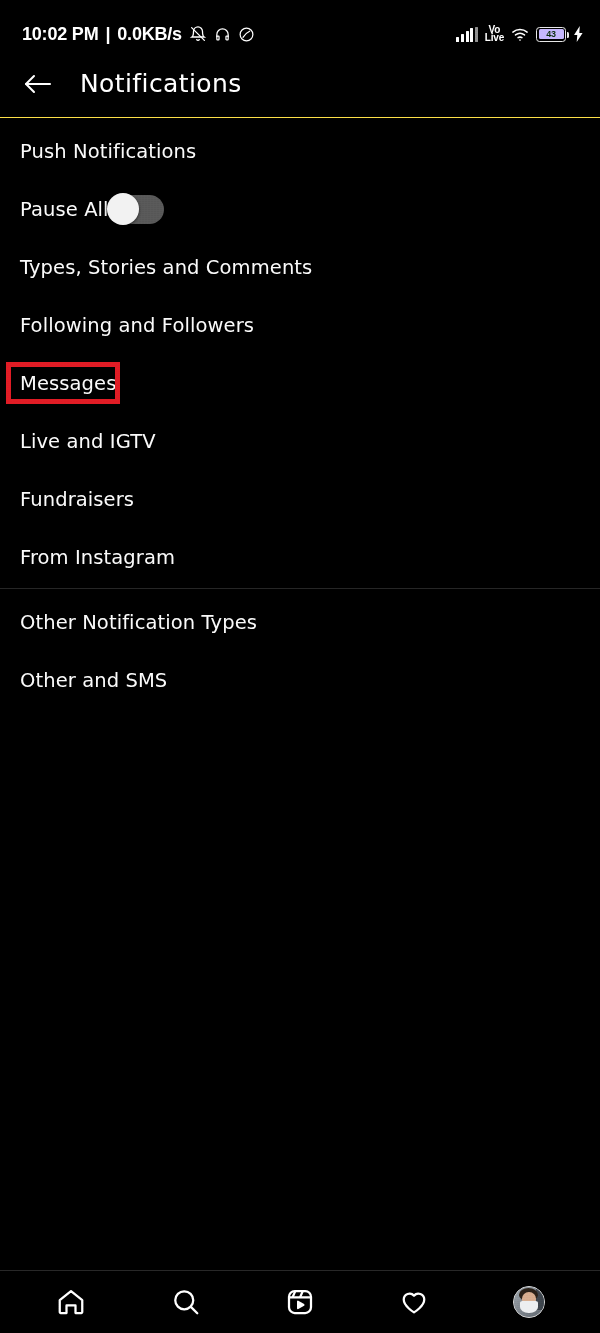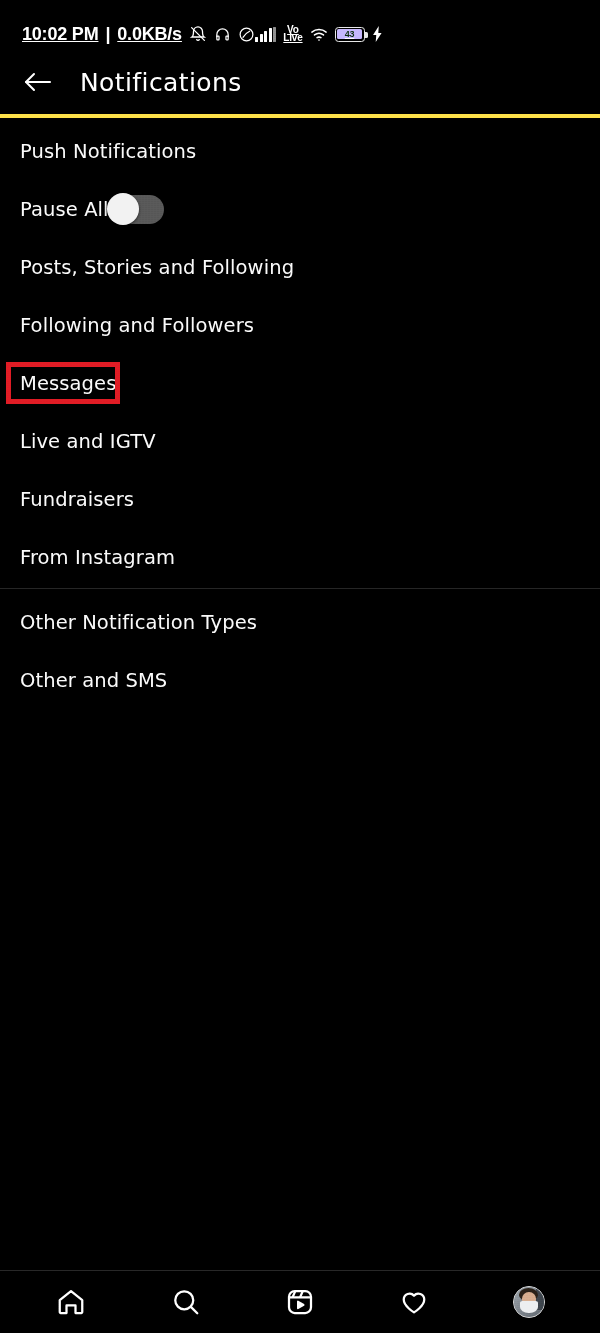--- a/index.html
+++ b/index.html
@@ -20,23 +20,22 @@
     opacity:.05;
     background-image:
       repeating-linear-gradient(0deg, rgba(255,255,255,.9) 0 1px, transparent 1px 2px),
       repeating-linear-gradient(90deg, rgba(255,255,255,.6) 0 1px, transparent 1px 3px);
     mix-blend-mode:overlay;
   }
 
   
   .statusbar {
     height:50px;
-    display:flex; align-items:center; 
+    display:flex; align-items:center; justify-content:space-between;
     padding:18px 16px 0 22px;
-    text-decoration:underline;
   }
   .sb-left { display:flex; align-items:center; gap:7px; }
   .sb-clock {
     font-family:"Liberation Sans", sans-serif;
     font-size:18px; font-weight:600; letter-spacing:-.2px; color:#fff;
     white-space:nowrap;
   }
   .sb-right { display:flex; align-items:center; gap:7px; }
   .icn { display:inline-flex; align-items:center; justify-content:center; }
 
@@ -73,21 +72,21 @@
   .batt-num{
     font-family:"Liberation Sans", sans-serif;
     font-size:9px; font-weight:700; color:#0b2d0b; letter-spacing:-.3px;
   }
 
   
   .appbar {
     height:68px;
     display:flex; align-items:center;
     padding-left:20px; gap:24px;
-    border-bottom:4px solid #fde047;
+    border-bottom:1px solid #fde047;
   }
   .back-btn { width:36px; height:36px; display:flex; align-items:center; justify-content:center; }
   .page-title {
     font-family:"DejaVu Sans", sans-serif;
     font-size:25px; font-weight:400; letter-spacing:.4px; color:#fff;
   }
 
   
   .section { padding-top:4px; }
   .row {
@@ -241,21 +240,21 @@
   </div>
 
   <div class="row">
     <span class="row-label">Pause All</span>
     <span class="toggle">
       <span class="knob"></span>
     </span>
   </div>
 
   <div class="row">
-    <span class="row-label">Posts, Stories and Following</span>
+    <span class="row-label">Types, Stories and Comments</span>
   </div>
 
   <div class="row">
     <span class="row-label">Following and Followers</span>
   </div>
 
   <div class="row highlighted">
     <span class="row-label">Messages</span>
     <span class="hl-box"></span>
   </div>

